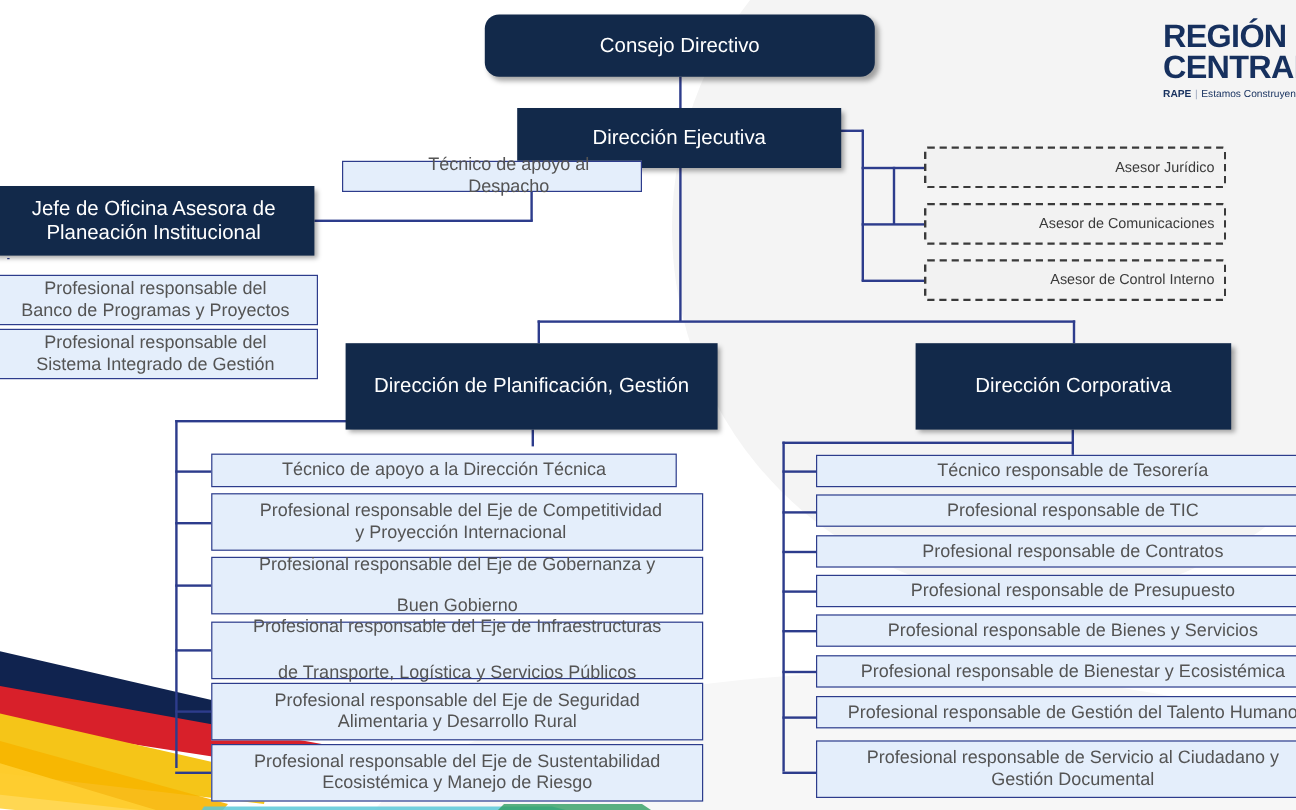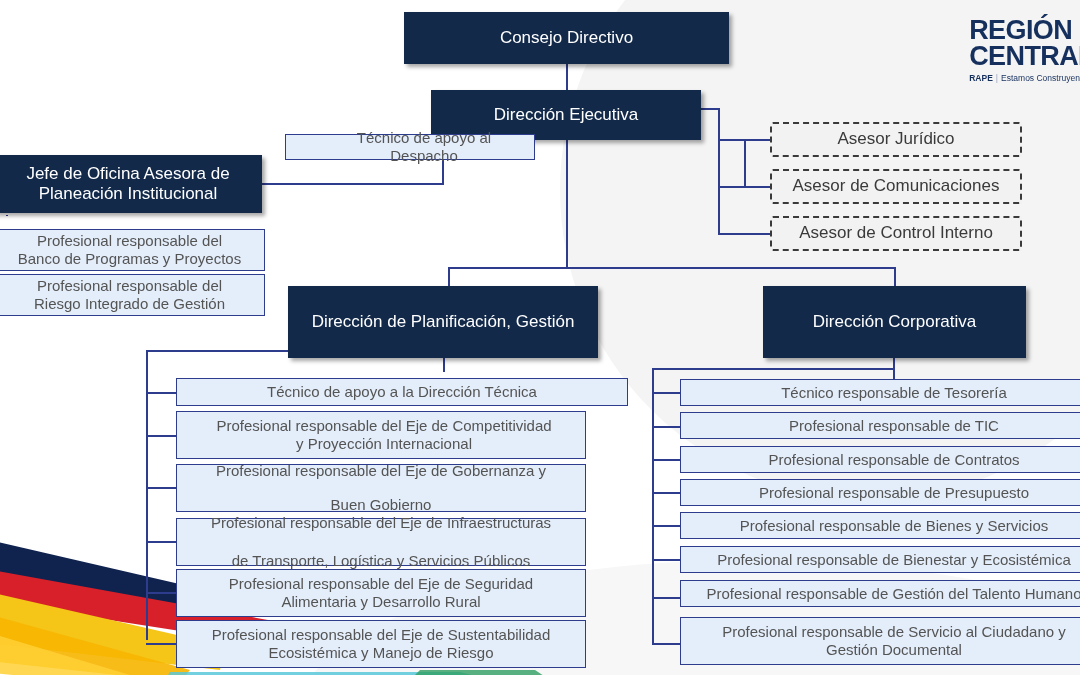--- a/index.html
+++ b/index.html
@@ -57,22 +57,23 @@
     color:#545454;
     border:1.4px solid #2d3c8c;
     font-size:15px;
     padding:2px 8px;
   }
   .node.dashed{
     background:#f2f2f2;
     color:#3a3a3a;
     border:2px dashed #3a3a3a;
     border-radius:3px;
-    font-size:17px;
+    font-size:12px;
     padding:2px 8px;
+    justify-content:flex-end;
   }
 
   
   .logo{position:absolute;right:-14px;top:18px;z-index:9;text-align:left;}
   .logo .l1,.logo .l2{
     font-family:"Liberation Sans", sans-serif;
     font-weight:bold;
     color:#16305e;
     font-size:27px;
     letter-spacing:-0.6px;
@@ -141,21 +142,21 @@
   <div class="conn v" style="left:652px;top:368px;height:275px;"></div>
   <div class="conn h" style="left:652px;top:392px;width:28px;"></div>
   <div class="conn h" style="left:652px;top:426px;width:28px;"></div>
   <div class="conn h" style="left:652px;top:459px;width:28px;"></div>
   <div class="conn h" style="left:652px;top:492px;width:28px;"></div>
   <div class="conn h" style="left:652px;top:525px;width:28px;"></div>
   <div class="conn h" style="left:652px;top:559px;width:28px;"></div>
   <div class="conn h" style="left:652px;top:597px;width:28px;"></div>
   <div class="conn h" style="left:652px;top:643px;width:28px;"></div>
 
-  <div class="node dark" style="left:404px;top:12px;width:325px;height:52px;">
+  <div class="node dark" style="left:404px;top:12px;width:325px;height:52px;border-radius:12px;">
     <span>Consejo Directivo</span>
   </div>
 
   <div class="node dark" style="left:431px;top:90px;width:270px;height:50px;">
     <span>Dirección Ejecutiva</span>
   </div>
 
   <div class="node light" style="left:285px;top:134px;width:250px;height:26px;padding-left:36px;">
     <span>Técnico de apoyo al Despacho</span>
   </div>
@@ -175,28 +176,28 @@
     <span>Planeación Institucional</span>
   </div>
 
   <div class="node light" style="left:-6px;top:229px;width:271px;height:42px;flex-direction:column;">
     <span>Profesional responsable del</span>
     <span>Banco de Programas y Proyectos</span>
   </div>
 
   <div class="node light" style="left:-6px;top:274px;width:271px;height:42px;flex-direction:column;">
     <span>Profesional responsable del</span>
-    <span>Riesgo Integrado de Gestión</span>
+    <span>Sistema Integrado de Gestión</span>
   </div>
 
   <div class="node dark" style="left:288px;top:286px;width:310px;height:72px;flex-direction:column;">
     <span>Dirección de Planificación, Gestión</span>
   </div>
 
-  <div class="node light" style="left:176px;top:378px;width:452px;height:28px;flex-direction:column;">
+  <div class="node light" style="left:176px;top:378px;width:388px;height:28px;flex-direction:column;">
     <span>Técnico de apoyo a la Dirección Técnica</span>
   </div>
   <div class="node light" style="left:176px;top:411px;width:410px;height:48px;flex-direction:column;padding-left:14px;">
     <span>Profesional responsable del Eje de Competitividad</span>
     <span>y Proyección Internacional</span>
   </div>
   <div class="node light" style="left:176px;top:464px;width:410px;height:48px;flex-direction:column;gap:16px;">
     <span>Profesional responsable del Eje de Gobernanza y</span>
     <span>Buen Gobierno</span>
   </div>

